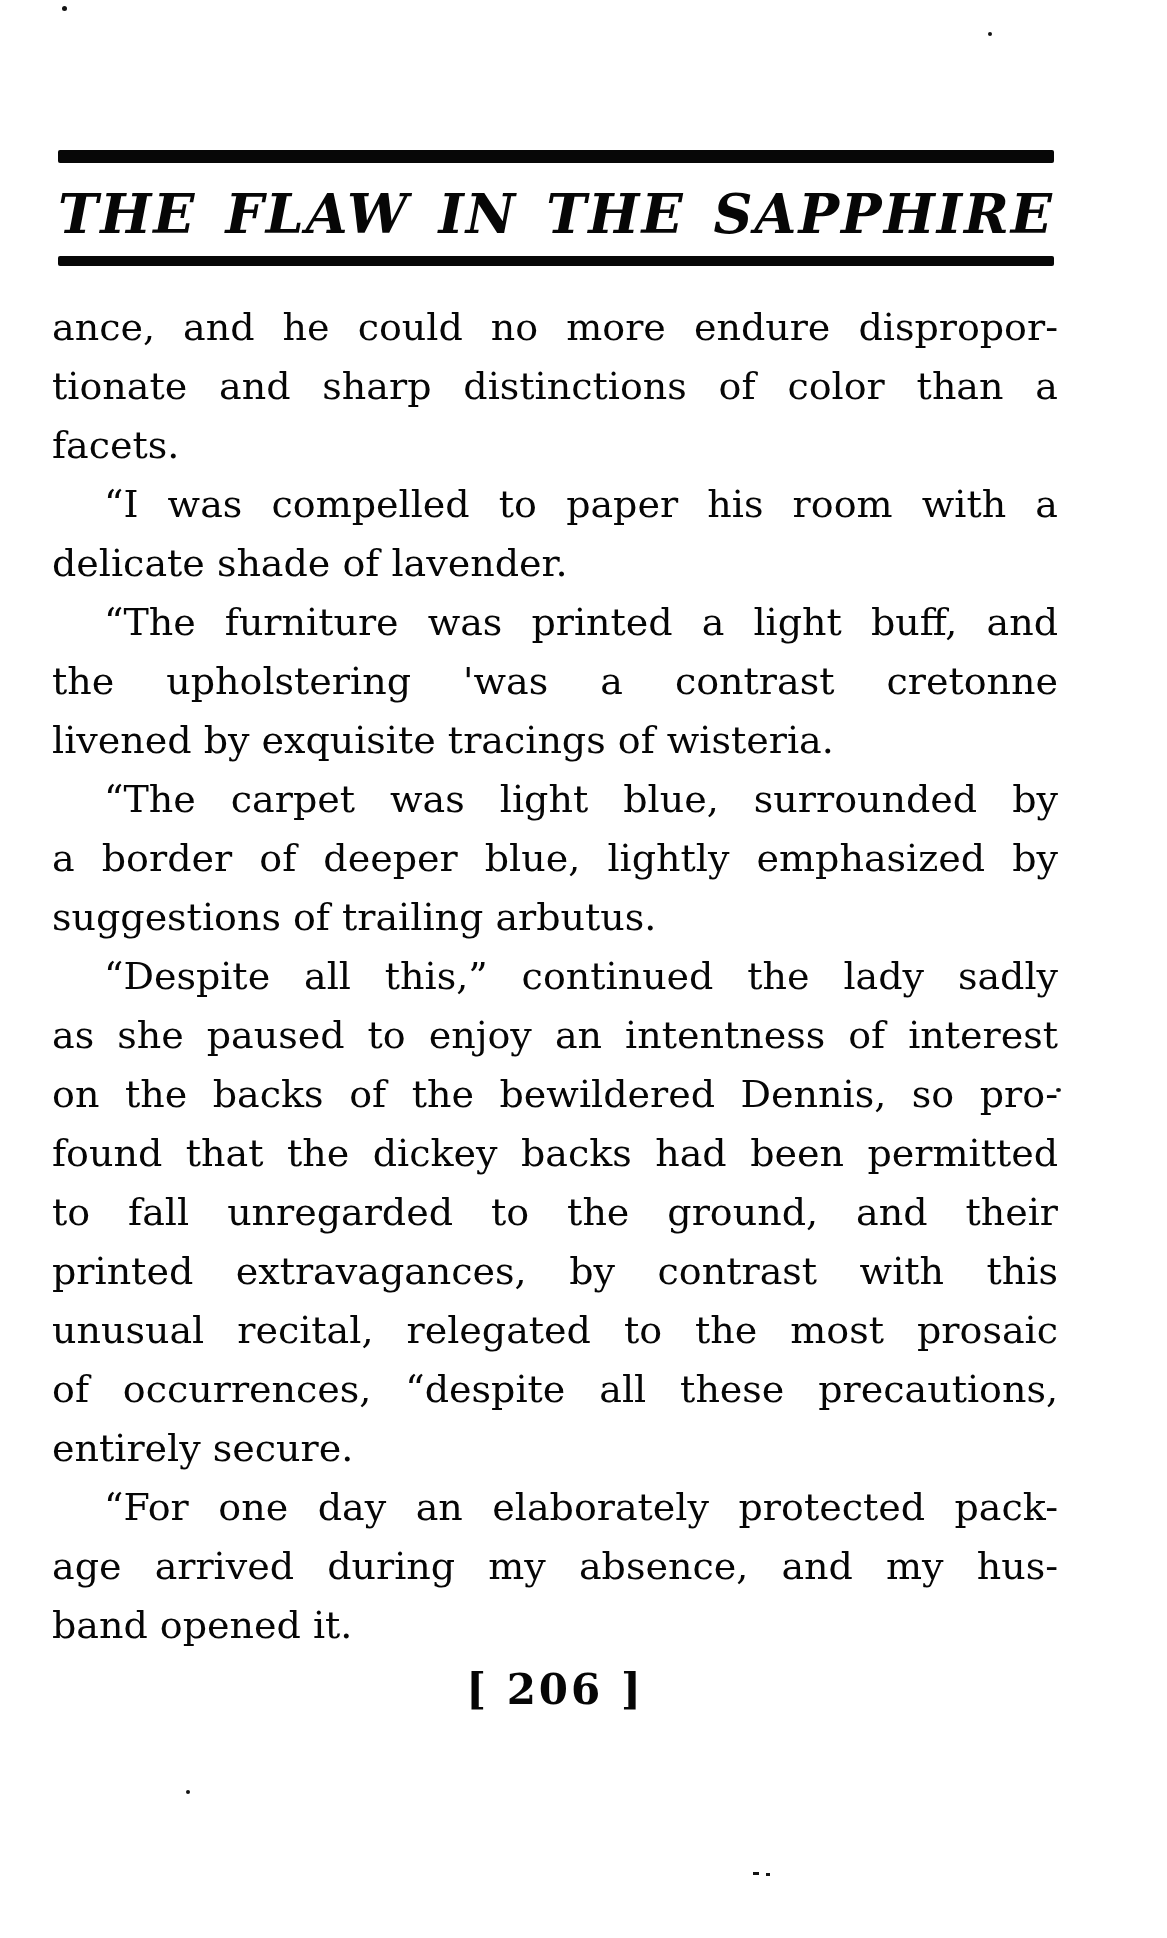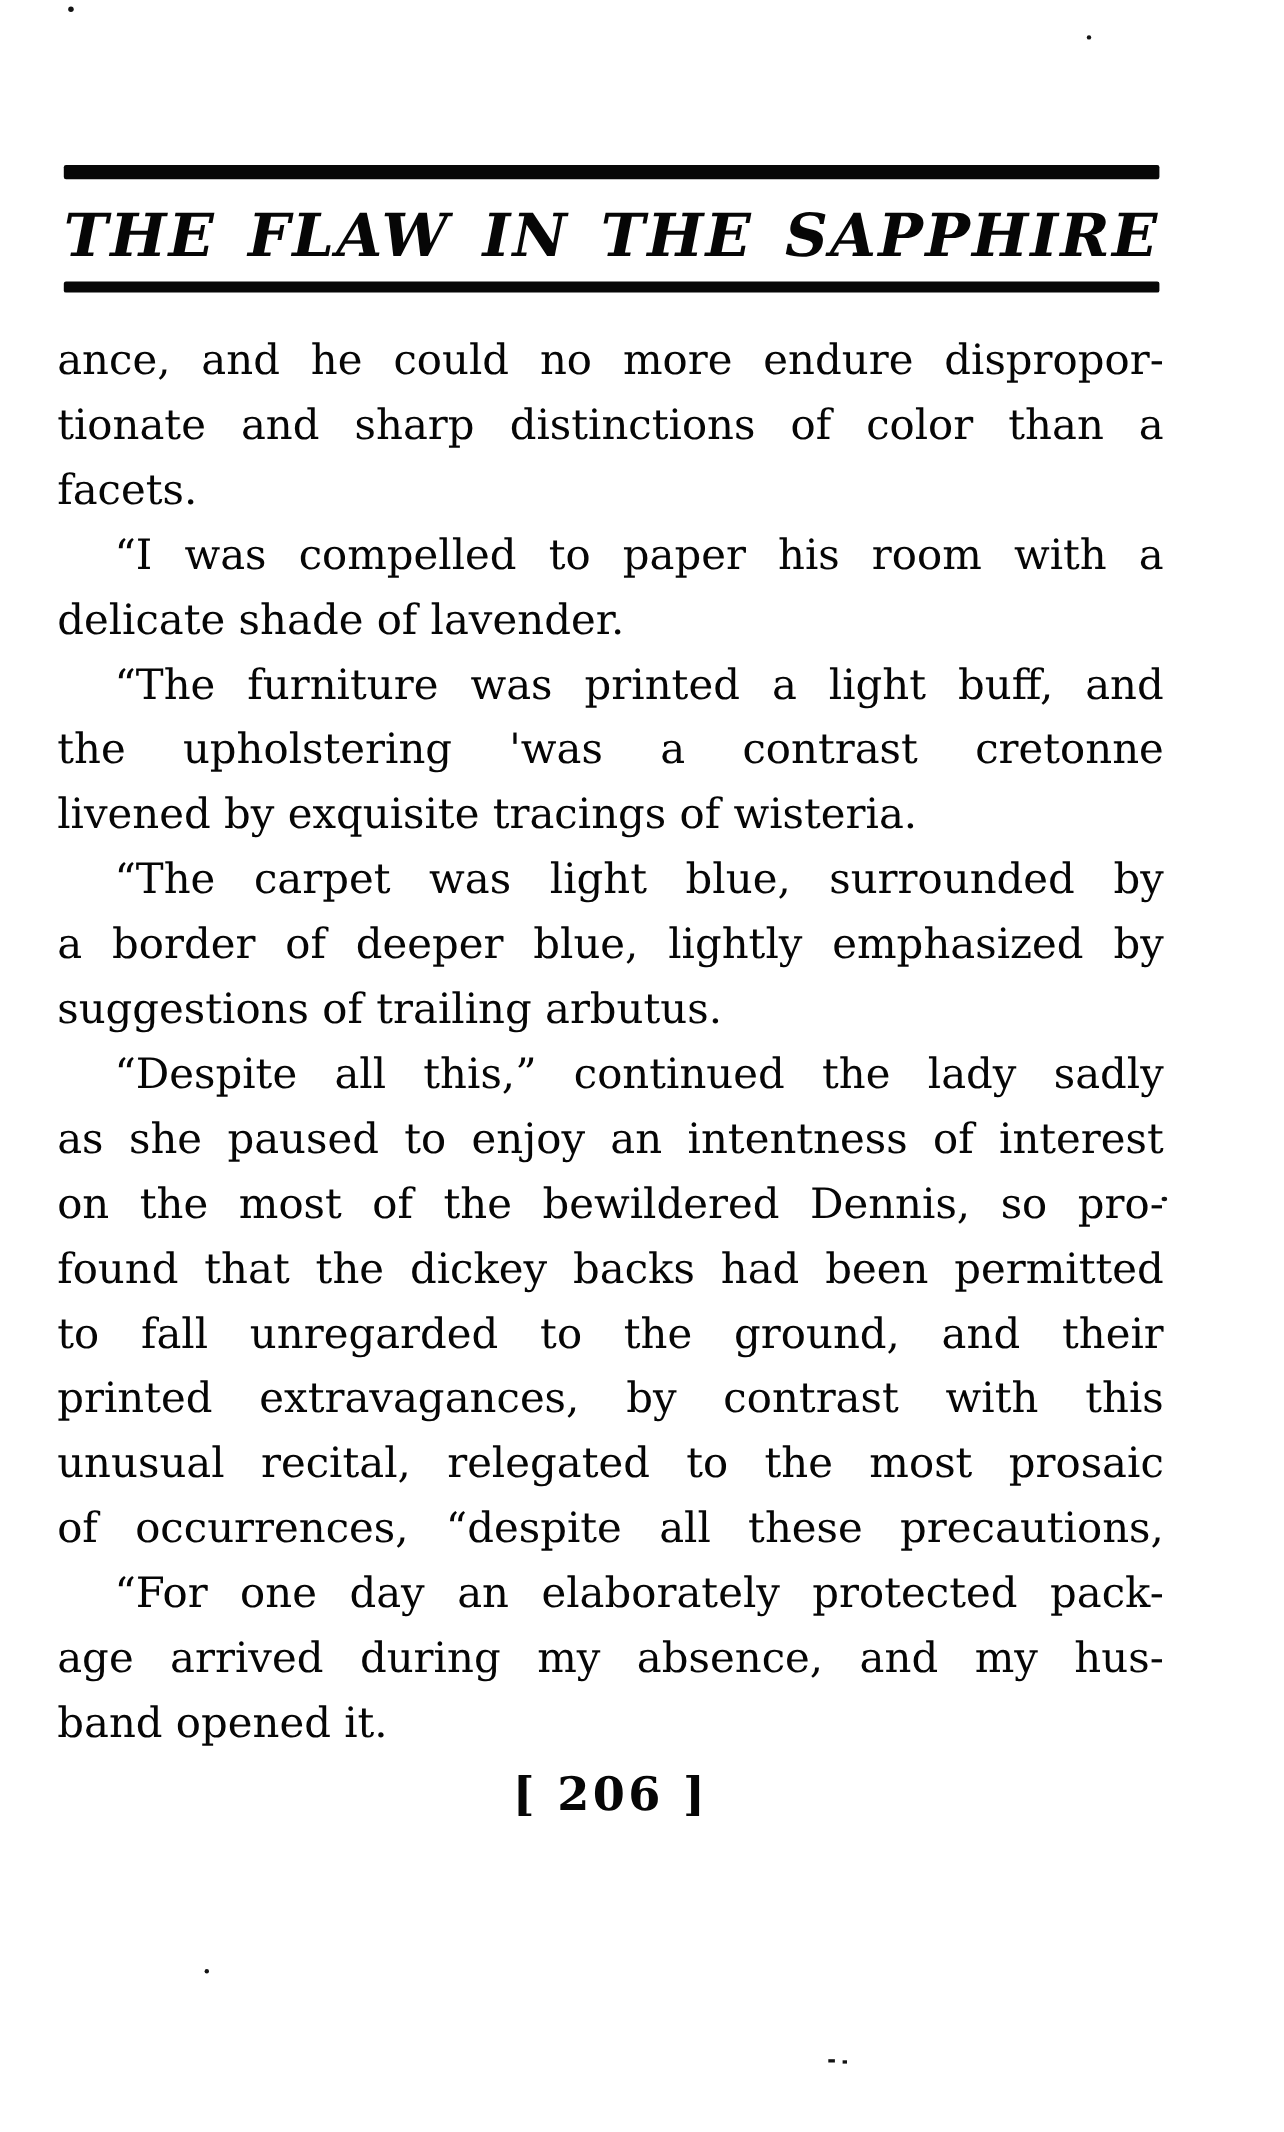--- a/index.html
+++ b/index.html
@@ -49,26 +49,27 @@
       <div class="line indent">“I was compelled to paper his room with a</div>
       <div class="line last">delicate shade of lavender.</div>
       <div class="line indent">“The furniture was printed a light buff, and</div>
       <div class="line">the upholstering 'was a contrast cretonne</div>
       <div class="line last">livened by exquisite tracings of wisteria.</div>
       <div class="line indent">“The carpet was light blue, surrounded by</div>
       <div class="line">a border of deeper blue, lightly emphasized by</div>
       <div class="line last">suggestions of trailing arbutus.</div>
       <div class="line indent">“Despite all this,” continued the lady sadly</div>
       <div class="line">as she paused to enjoy an intentness of interest</div>
-      <div class="line">on the most of the bewildered Dennis, so pro-</div>
+      <div class="line">on the backs of the bewildered Dennis, so pro-</div>
       <div class="line">found that the dickey backs had been permitted</div>
       <div class="line">to fall unregarded to the ground, and their</div>
       <div class="line">printed extravagances, by contrast with this</div>
       <div class="line">unusual recital, relegated to the most prosaic</div>
       <div class="line">of occurrences, “despite all these precautions,</div>
+      <div class="line last">entirely secure.</div>
       <div class="line indent">“For one day an elaborately protected pack-</div>
       <div class="line">age arrived during my absence, and my hus-</div>
       <div class="line last">band opened it.</div>
     </div>
   <div class="folio">[ 206 ]</div>
 </div>
 
 <div class="speck" style="left:62px; top:6px; width:5px; height:5px;"></div>
 <div class="speck" style="left:988px; top:32px; width:4px; height:4px;"></div>
 <div class="speck" style="left:1056px; top:1088px; width:5px; height:4px;"></div>

